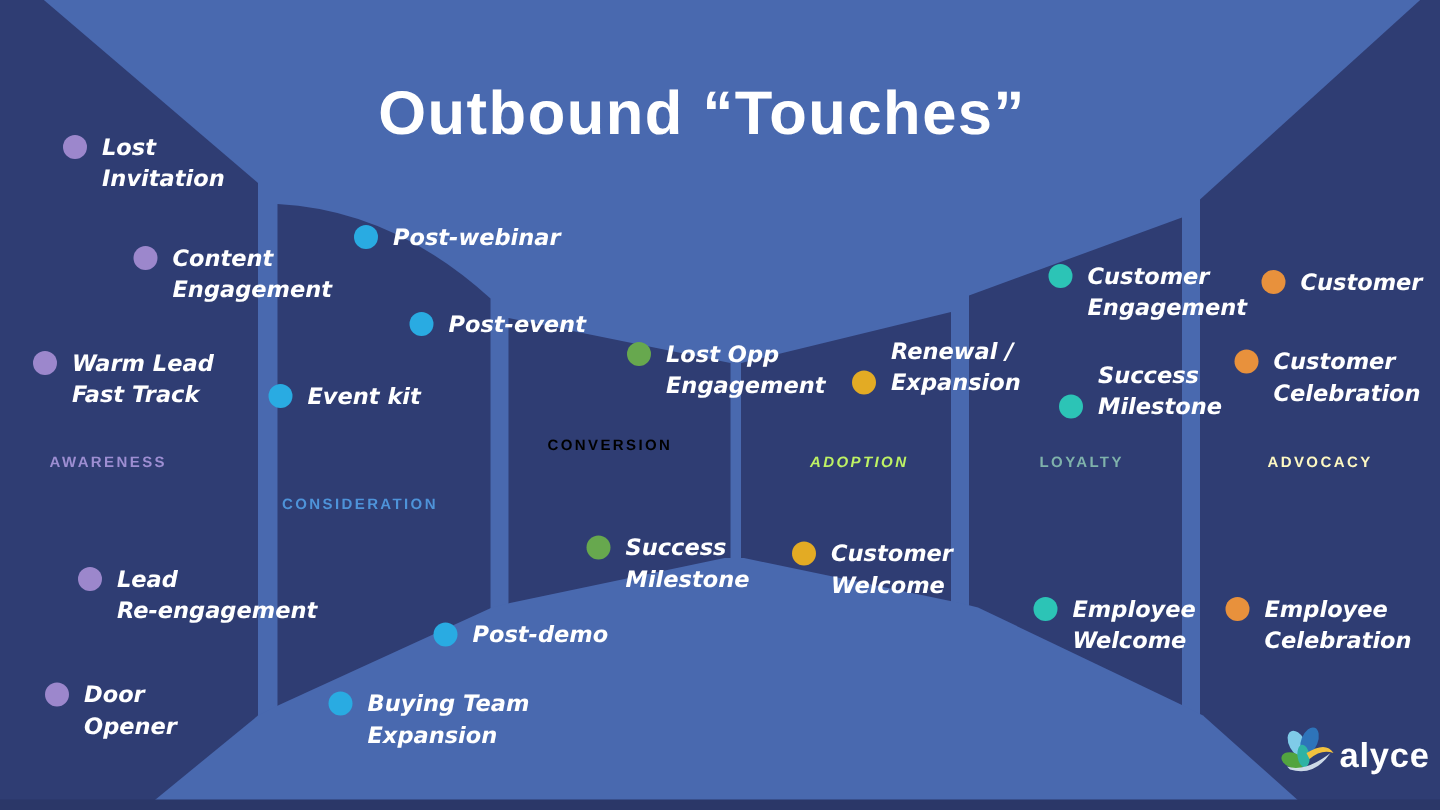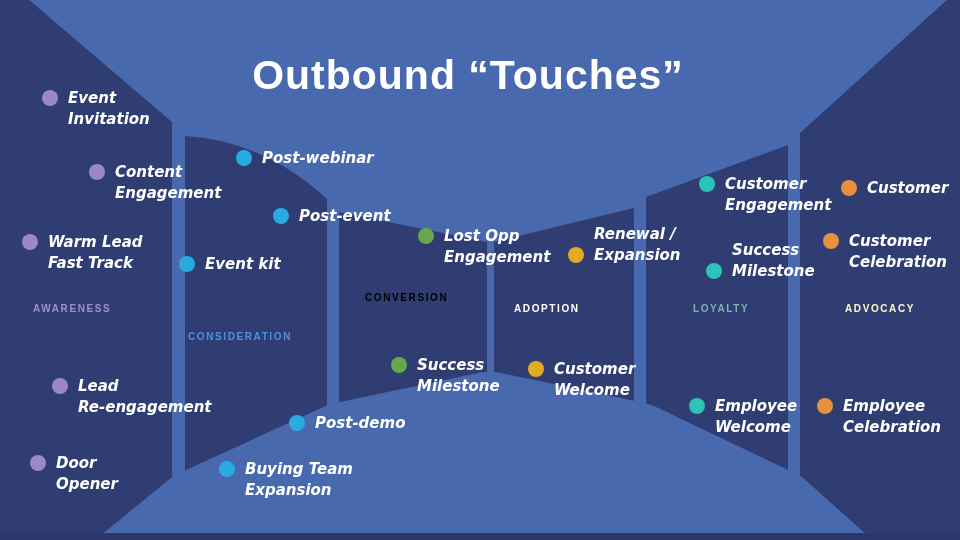--- a/index.html
+++ b/index.html
@@ -75,27 +75,27 @@
     <path d="M0,618 L172,477 L186,470 L328,405 L340,402 L483,372 L496,372 L640,402 L652,405 L788,470 L802,477 L960,618 L960,625 L0,625 Z" fill="#4969af"></path>
 
     <rect x="0" y="533" width="960" height="7" fill="#2b3768"></rect>
   </svg>
 
   <div class="title">Outbound “Touches”</div>
 
   <div class="stage-header" style="left: 33px; top: 303px; color: rgb(157, 142, 210);">AWARENESS</div>
   <div class="stage-header" style="left: 188px; top: 303px; color: rgb(78, 147, 217); margin-top: 28px;">CONSIDERATION</div>
   <div class="stage-header" style="left: 365px; top: 292px; color: #000000;">CONVERSION</div>
-  <div class="stage-header" style="left: 514px; top: 303px; color: #ffffff;">ADOPTION</div>
+  <div class="stage-header" style="left: 540px; top: 303px; color: #bef264; font-style: italic;">ADOPTION</div>
   <div class="stage-header" style="left: 693px; top: 303px; color: rgb(127, 178, 171);">LOYALTY</div>
   <div class="stage-header" style="left: 845px; top: 303px; color: #fef9c3;">ADVOCACY</div>
 
   <div class="touch" style="left:68px;top:88px">
     <span class="dot" style="background-color: rgb(156, 135, 204);"></span>
-    <span class="lbl">Event
+    <span class="lbl">Lost
 Invitation</span>
   </div>
   <div class="touch" style="left:115px;top:162px">
     <span class="dot" style="background-color: rgb(156, 135, 204);"></span>
     <span class="lbl">Content
 Engagement</span>
   </div>
   <div class="touch" style="left:48px;top:232px">
     <span class="dot" style="background-color: rgb(156, 135, 204);"></span>
     <span class="lbl">Warm Lead
@@ -180,14 +180,25 @@
     <span class="dot" style="background-color: rgb(232, 145, 60);"></span>
     <span class="lbl">Customer
 Celebration</span>
   </div>
   <div class="touch" style="left:843px;top:396px">
     <span class="dot" style="background-color: rgb(232, 145, 60);"></span>
     <span class="lbl">Employee
 Celebration</span>
   </div>
 
+  <div class="logo">
+    <svg width="40" height="40" viewBox="0 0 40 40">
+      <ellipse cx="14" cy="13" rx="5.5" ry="9.5" transform="rotate(-28 14 13)" fill="#7fcbe8"></ellipse>
+      <ellipse cx="22" cy="11" rx="5.5" ry="9.5" transform="rotate(22 22 11)" fill="#2e74ba"></ellipse>
+      <ellipse cx="11" cy="24" rx="5" ry="8" transform="rotate(-70 11 24)" fill="#52a43f"></ellipse>
+      <ellipse cx="18" cy="21" rx="4" ry="7.5" transform="rotate(-8 18 21)" fill="#2fb3a4"></ellipse>
+      <path d="M20,19 Q33,11 38,19 Q30,16 22,23 Z" fill="#f2c23e"></path>
+      <path d="M7,28 Q19,32 36,19 Q25,35 9,30 Z" fill="#e8f4fb" opacity="0.85"></path>
+    </svg>
+    <span class="logo-text">alyce</span>
+  </div>
 
 </div>
 
 </body></html>

